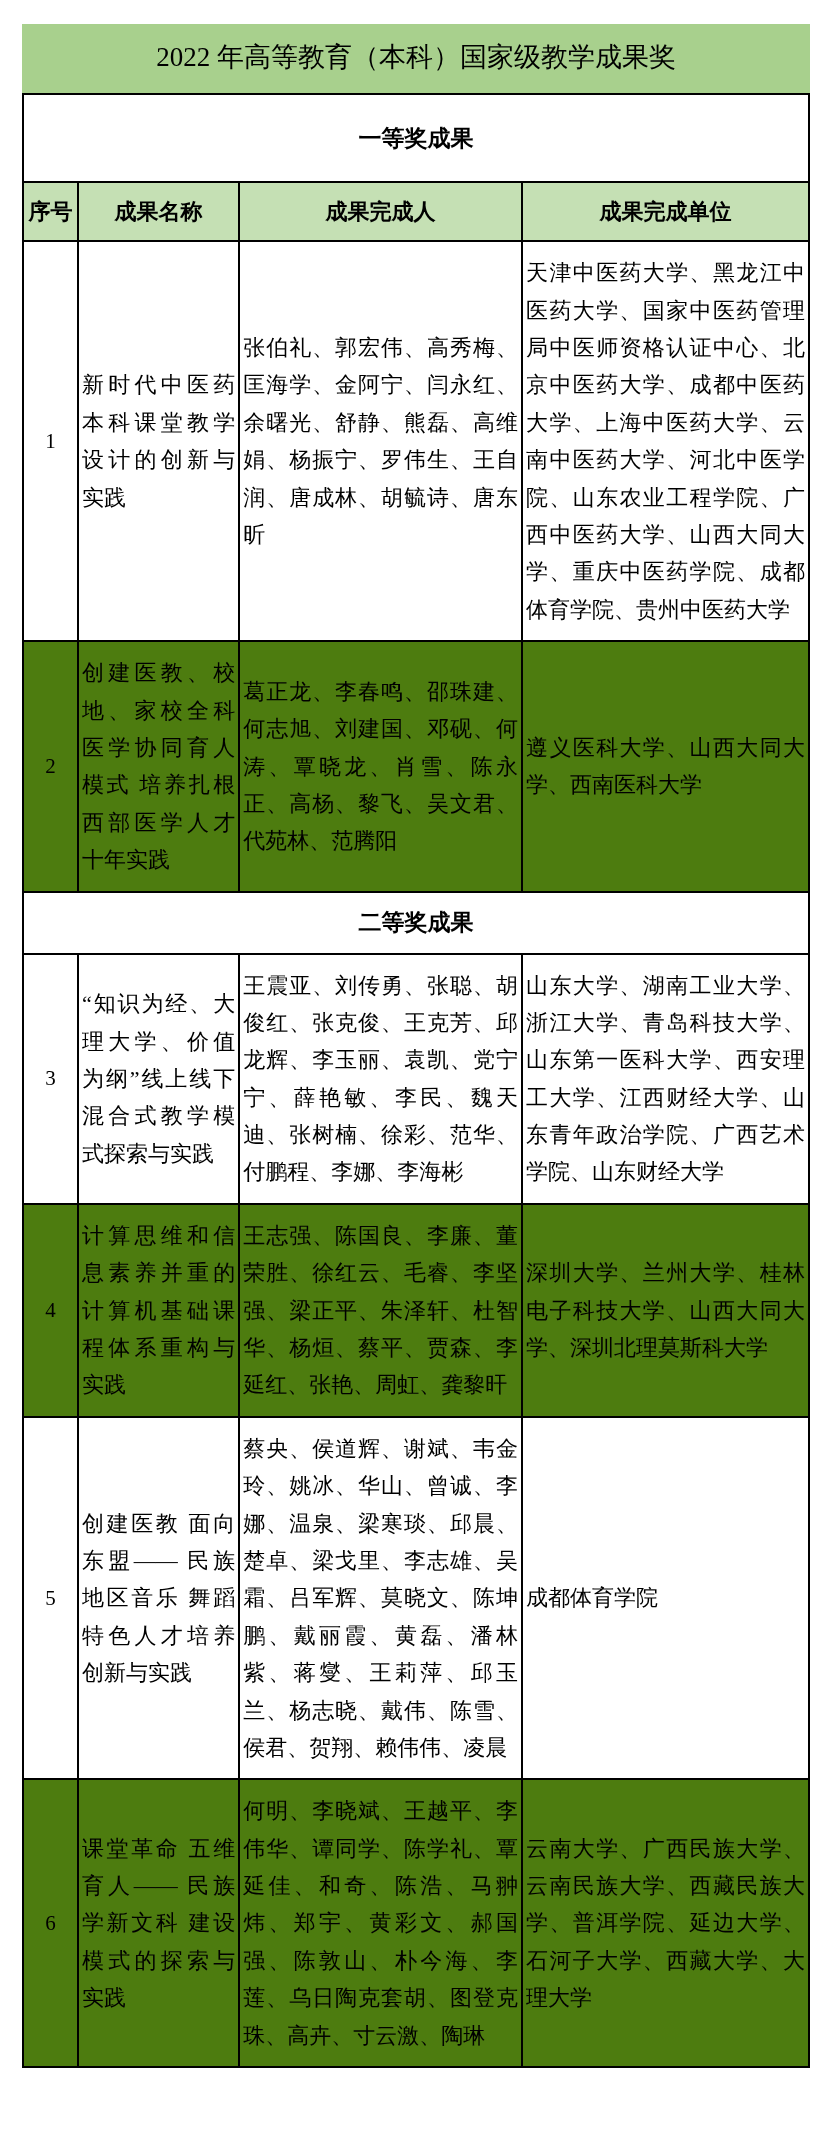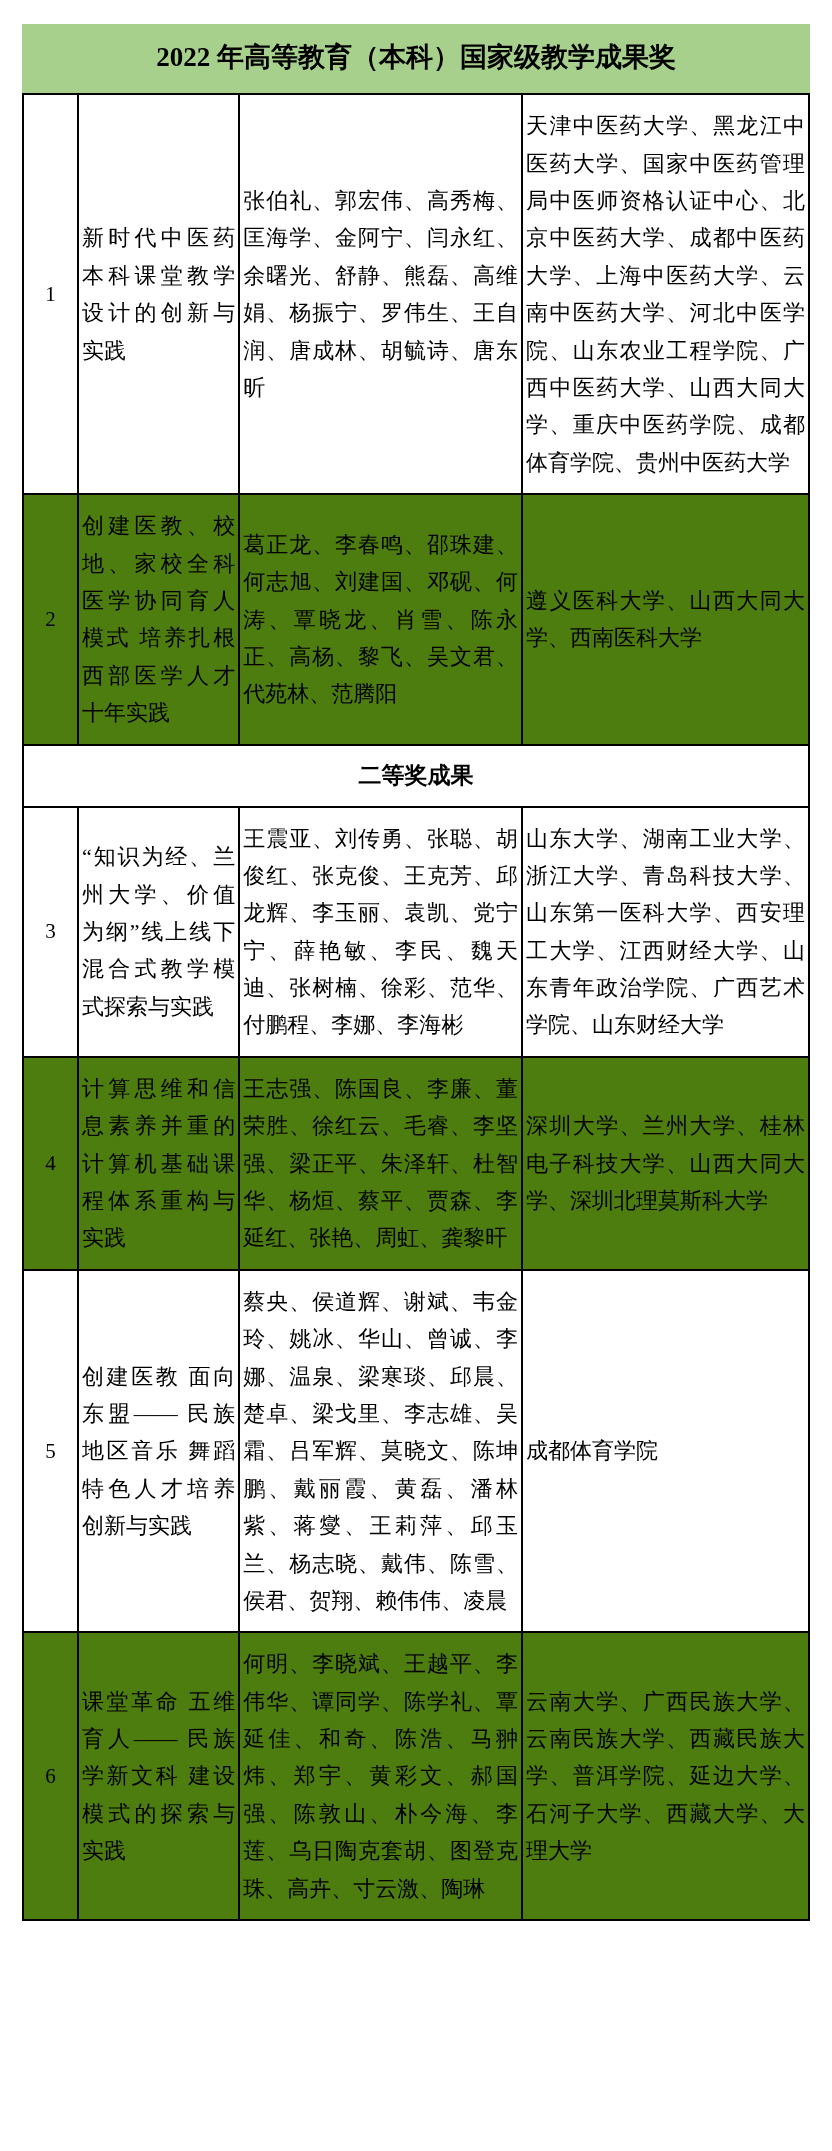--- a/index.html
+++ b/index.html
@@ -8,21 +8,21 @@
     font-family:"Liberation Serif","DejaVu Serif",serif;
     color:#000;
     -webkit-font-smoothing:antialiased;
   }
   .page{width:832px;position:relative;padding-top:24px;}
   .content{margin:0 22px;}
 
   .title-box{
     background:#a8d08d;
     text-align:center;
-    font-weight:bold;
+    font-weight:normal;
     font-size:27px;
     line-height:1.75;
     padding:10px 6px 12px;
   }
 
   table.award{
     border-collapse:collapse;
     width:100%;
     table-layout:fixed;
   }
@@ -79,21 +79,30 @@
 
     <table class="award">
       <colgroup>
         <col class="c-no">
           <col class="c-name">
           <col class="c-people">
           <col class="c-units">
       </colgroup>
 
       <tbody>
+          <tr>
+        <td class="band band-1" colspan="4">一等奖成果</td>
+      </tr>
 
+      <tr>
+        <th class="colhead">序号</th>
+        <th class="colhead">成果名称</th>
+        <th class="colhead">成果完成人</th>
+        <th class="colhead">成果完成单位</th>
+      </tr>
 
       <tr>
         <td class="no">1</td>
         <td class="name">新时代中医药本科课堂教学设计的创新与实践</td>
         <td class="people">张伯礼、郭宏伟、高秀梅、匡海学、金阿宁、闫永红、余曙光、舒静、熊磊、高维娟、杨振宁、罗伟生、王自润、唐成林、胡毓诗、唐东昕</td>
         <td class="units">天津中医药大学、黑龙江中医药大学、国家中医药管理局中医师资格认证中心、北京中医药大学、成都中医药大学、上海中医药大学、云南中医药大学、河北中医学院、山东农业工程学院、广西中医药大学、山西大同大学、重庆中医药学院、成都体育学院、贵州中医药大学</td>
       </tr>
 
       <tr class="alt">
         <td class="no">2</td>
@@ -101,21 +110,21 @@
         <td class="people">葛正龙、李春鸣、邵珠建、何志旭、刘建国、邓砚、何涛、覃晓龙、肖雪、陈永正、高杨、黎飞、吴文君、代苑林、范腾阳</td>
         <td class="units">遵义医科大学、山西大同大学、西南医科大学</td>
       </tr>
 
       <tr>
         <td class="band band-2" colspan="4">二等奖成果</td>
       </tr>
 
       <tr>
         <td class="no">3</td>
-        <td class="name">“知识为经、兰州大学、价值为纲”线上线下混合式教学模式探索与实践</td>
+        <td class="name">“知识为经、大理大学、价值为纲”线上线下混合式教学模式探索与实践</td>
         <td class="people">王震亚、刘传勇、张聪、胡俊红、张克俊、王克芳、邱龙辉、李玉丽、袁凯、党宁宁、薛艳敏、李民、魏天迪、张树楠、徐彩、范华、付鹏程、李娜、李海彬</td>
         <td class="units">山东大学、湖南工业大学、浙江大学、青岛科技大学、山东第一医科大学、西安理工大学、江西财经大学、山东青年政治学院、广西艺术学院、山东财经大学</td>
       </tr>
 
       <tr class="alt">
         <td class="no">4</td>
         <td class="name">计算思维和信息素养并重的计算机基础课程体系重构与实践</td>
         <td class="people">王志强、陈国良、李廉、董荣胜、徐红云、毛睿、李坚强、梁正平、朱泽轩、杜智华、杨烜、蔡平、贾森、李延红、张艳、周虹、龚黎旰</td>
         <td class="units">深圳大学、兰州大学、桂林电子科技大学、山西大同大学、深圳北理莫斯科大学</td>
       </tr>

